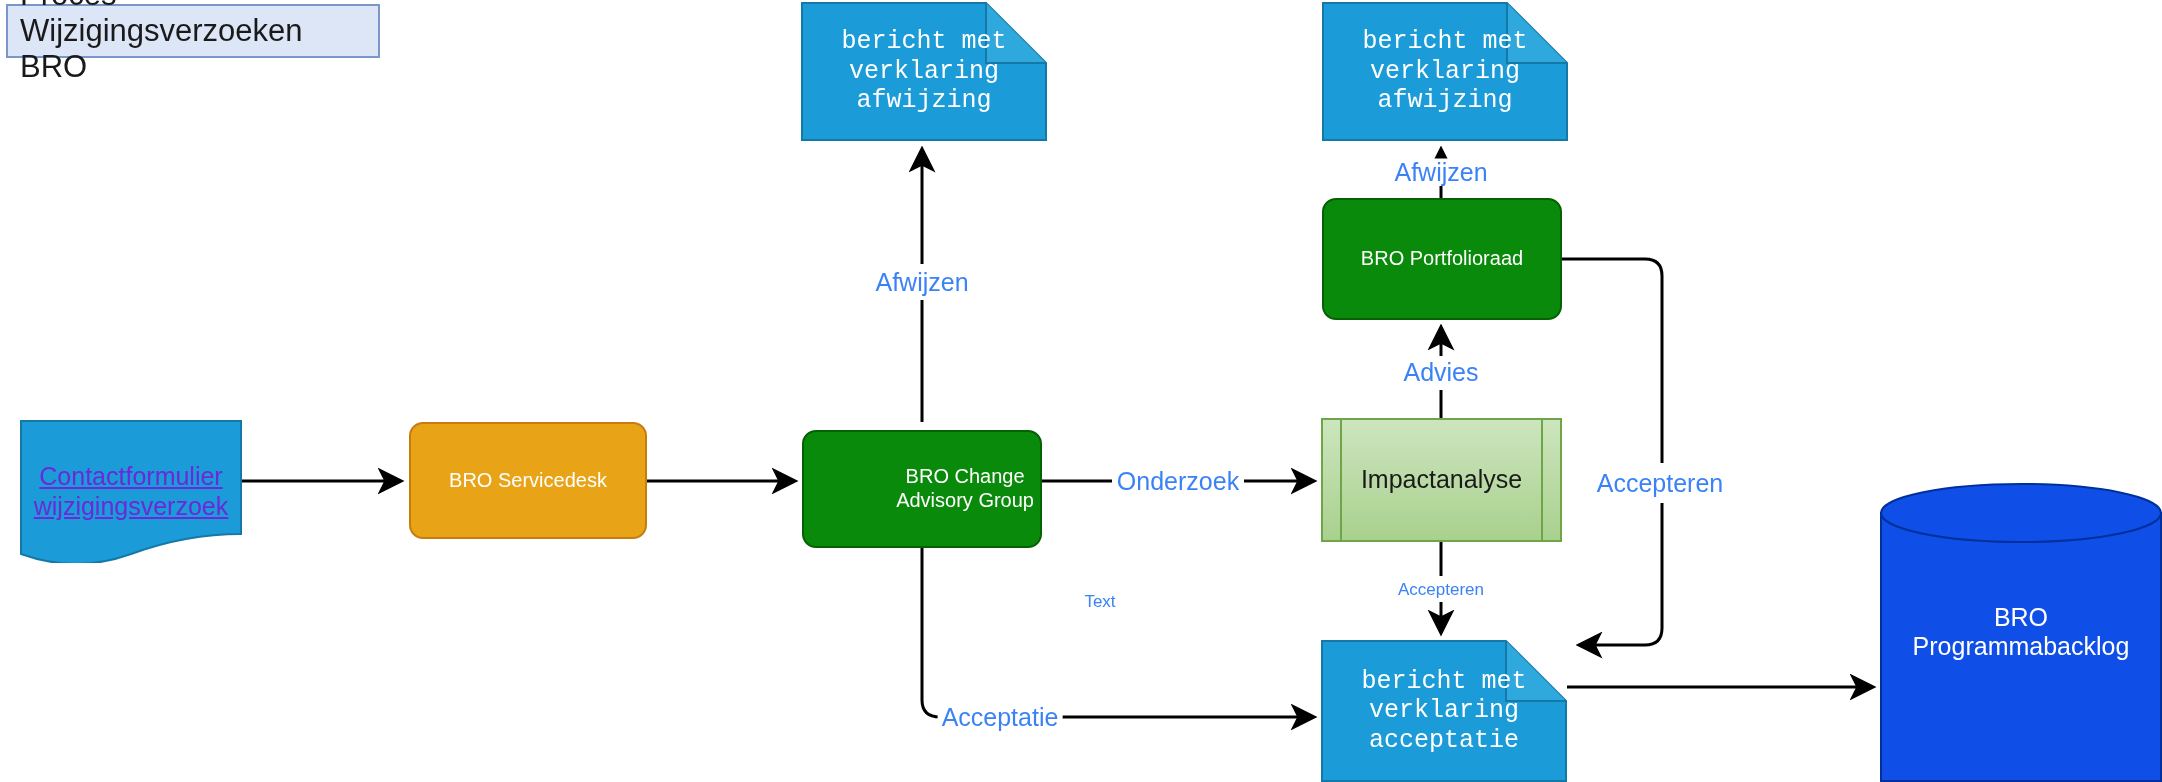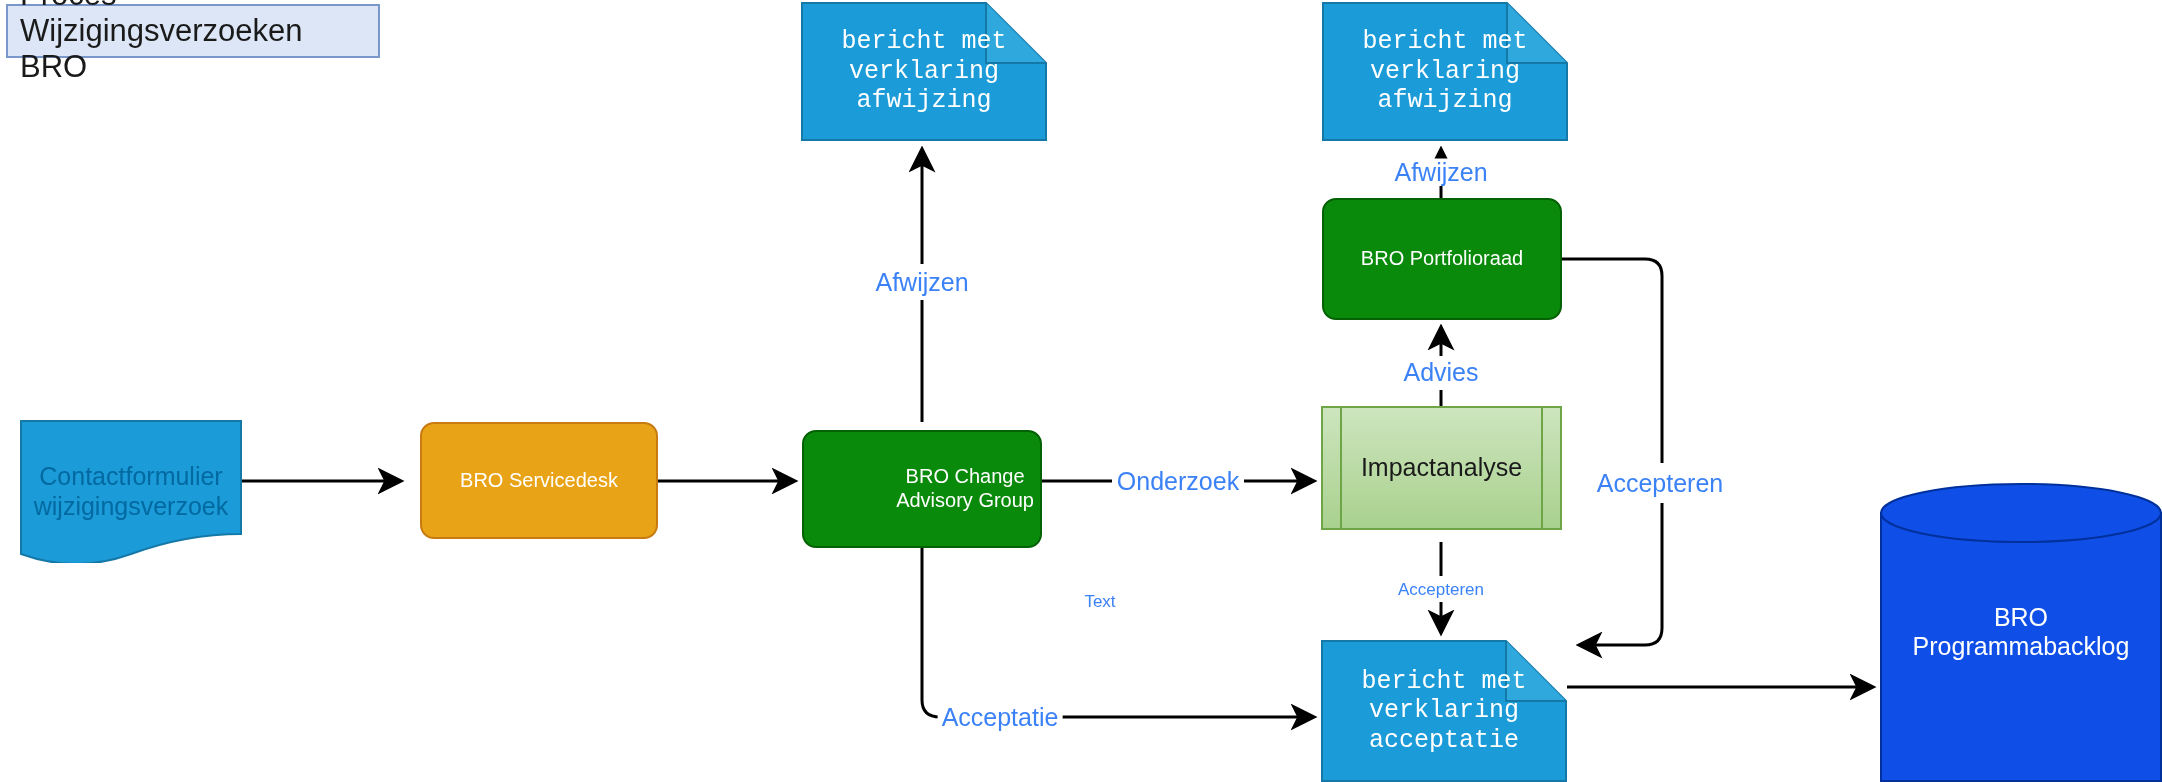--- a/index.html
+++ b/index.html
@@ -87,22 +87,23 @@
     top: 0;
     bottom: 0;
     width: 2px;
     background: #6EA546;
   }
   .subprocess .bar.left  { left: 17px; }
   .subprocess .bar.right { right: 17px; }
 
   
   .doc-wave {
-    color: #0369a1;
-    font-size: 25px;
+    color: #6d28d9;
+    font-size: 25px;
+    text-decoration: underline;
   }
   .doc-wave .wave-svg {
     position: absolute;
     left: 0;
     top: 0;
   }
   .doc-wave .node-label { position: relative; z-index: 2; }
 
   
   .note {
@@ -188,30 +189,30 @@
   </div>
 
   <div class="node doc-wave" style="left:20px; top:420px; width:222px; height:143px;">
     <svg class="wave-svg" width="222" height="143" viewBox="0 0 222 143" xmlns="http://www.w3.org/2000/svg">
       <path d="M 1 1 L 221 1 L 221 114 Q 166 114 111 134 Q 56 154 1 134 Z" fill="#1B9BD8" stroke="#1579A8" stroke-width="2"></path>
     </svg>
     <span class="node-label">Contactformulier
 wijzigingsverzoek</span>
   </div>
 
-  <div class="node rounded-proc proc-orange" style="left:420px; top:422px; width:238px; height:117px;">
+  <div class="node rounded-proc proc-orange" style="left:409px; top:422px; width:238px; height:117px;">
     <span class="node-label">BRO Servicedesk</span>
   </div>
 
   <div class="node rounded-proc proc-green" style="left:802px; top:430px; width:240px; height:118px;justify-content:flex-end;">
     <span class="node-label">BRO Change
 Advisory Group</span>
   </div>
 
-  <div class="node subprocess" style="left:1321px; top:406px; width:241px; height:124px;">
+  <div class="node subprocess" style="left:1321px; top:418px; width:241px; height:124px;">
     <span class="bar left"></span>
     <span class="bar right"></span>
     <span class="node-label">Impactanalyse</span>
   </div>
 
   <div class="node rounded-proc proc-green" style="left:1322px; top:198px; width:240px; height:122px;">
     <span class="node-label">BRO Portfolioraad</span>
   </div>
 
   <div class="node note" style="left:801px; top:2px; width:246px; height:139px;">

